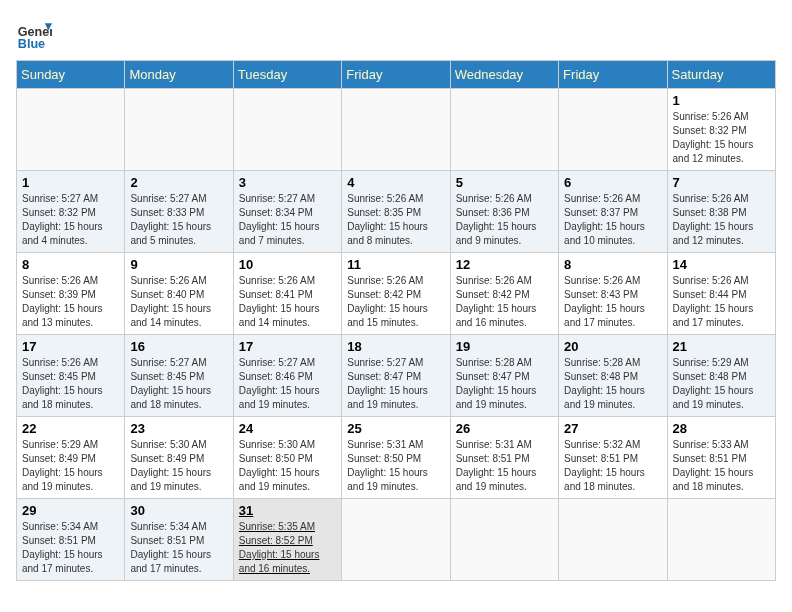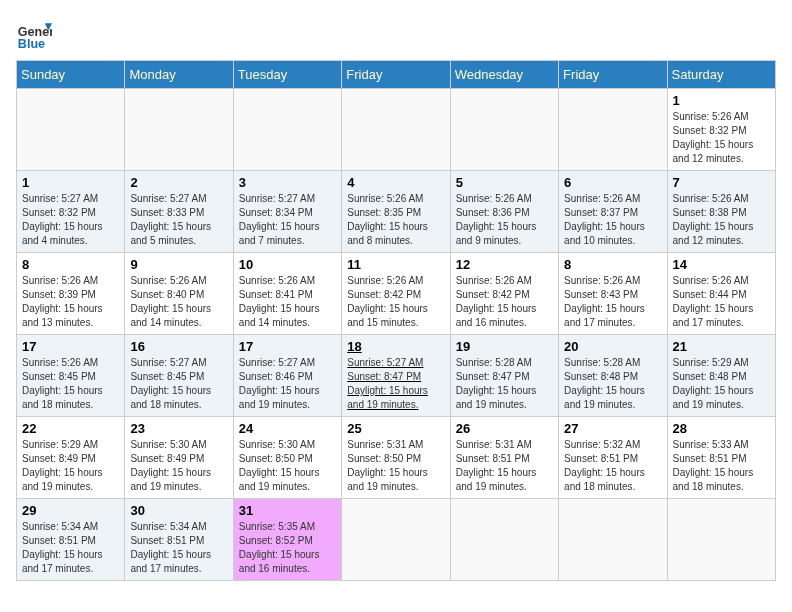--- a/index.html
+++ b/index.html
@@ -155,21 +155,21 @@
         <td style="background-color: rgb(255, 255, 255);"><span class="day-number">14</span>
 <span class="day-info">Sunrise: 5:26 AM<br>Sunset: 8:44 PM<br>Daylight: 15 hours<br>and 17 minutes.</span></td>
       </tr>
       <tr>
         <td style="background-color: rgb(238, 243, 248);"><span class="day-number">17</span>
 <span class="day-info">Sunrise: 5:26 AM<br>Sunset: 8:45 PM<br>Daylight: 15 hours<br>and 18 minutes.</span></td>
         <td style="background-color: rgb(238, 243, 248);"><span class="day-number">16</span>
 <span class="day-info">Sunrise: 5:27 AM<br>Sunset: 8:45 PM<br>Daylight: 15 hours<br>and 18 minutes.</span></td>
         <td style="background-color: rgb(238, 243, 248);"><span class="day-number">17</span>
 <span class="day-info">Sunrise: 5:27 AM<br>Sunset: 8:46 PM<br>Daylight: 15 hours<br>and 19 minutes.</span></td>
-        <td style="background-color: rgb(238, 243, 248); text-decoration: underline;"><span class="day-number">18</span>
+        <td style="background-color: rgb(238, 243, 248);"><span class="day-number">18</span>
 <span class="day-info">Sunrise: 5:27 AM<br>Sunset: 8:47 PM<br>Daylight: 15 hours<br>and 19 minutes.</span></td>
         <td style="background-color: rgb(238, 243, 248);"><span class="day-number">19</span>
 <span class="day-info">Sunrise: 5:28 AM<br>Sunset: 8:47 PM<br>Daylight: 15 hours<br>and 19 minutes.</span></td>
         <td style="background-color: rgb(238, 243, 248);"><span class="day-number">20</span>
 <span class="day-info">Sunrise: 5:28 AM<br>Sunset: 8:48 PM<br>Daylight: 15 hours<br>and 19 minutes.</span></td>
         <td style="background-color: rgb(238, 243, 248);"><span class="day-number">21</span>
 <span class="day-info">Sunrise: 5:29 AM<br>Sunset: 8:48 PM<br>Daylight: 15 hours<br>and 19 minutes.</span></td>
       </tr>
       <tr>
         <td style="background-color: rgb(255, 255, 255); border-radius: 9px;"><span class="day-number">22</span>
@@ -185,21 +185,21 @@
         <td style="background-color: rgb(255, 255, 255);"><span class="day-number">27</span>
 <span class="day-info">Sunrise: 5:32 AM<br>Sunset: 8:51 PM<br>Daylight: 15 hours<br>and 18 minutes.</span></td>
         <td style="background-color: rgb(255, 255, 255);"><span class="day-number">28</span>
 <span class="day-info">Sunrise: 5:33 AM<br>Sunset: 8:51 PM<br>Daylight: 15 hours<br>and 18 minutes.</span></td>
       </tr>
       <tr>
         <td style="background-color: rgb(238, 243, 248);"><span class="day-number">29</span>
 <span class="day-info">Sunrise: 5:34 AM<br>Sunset: 8:51 PM<br>Daylight: 15 hours<br>and 17 minutes.</span></td>
         <td style="background-color: rgb(238, 243, 248);"><span class="day-number">30</span>
 <span class="day-info">Sunrise: 5:34 AM<br>Sunset: 8:51 PM<br>Daylight: 15 hours<br>and 17 minutes.</span></td>
-        <td style="background-color: #f0abfc;"><span class="day-number">31</span>
+        <td style="background-color: #e5e5e5; text-decoration: underline;"><span class="day-number">31</span>
 <span class="day-info">Sunrise: 5:35 AM<br>Sunset: 8:52 PM<br>Daylight: 15 hours<br>and 16 minutes.</span></td>
         <td class="empty-cell"></td>
         <td class="empty-cell"></td>
         <td class="empty-cell"></td>
         <td class="empty-cell"></td>
       </tr>
     </tbody>
 </table>
 
 </body></html>

